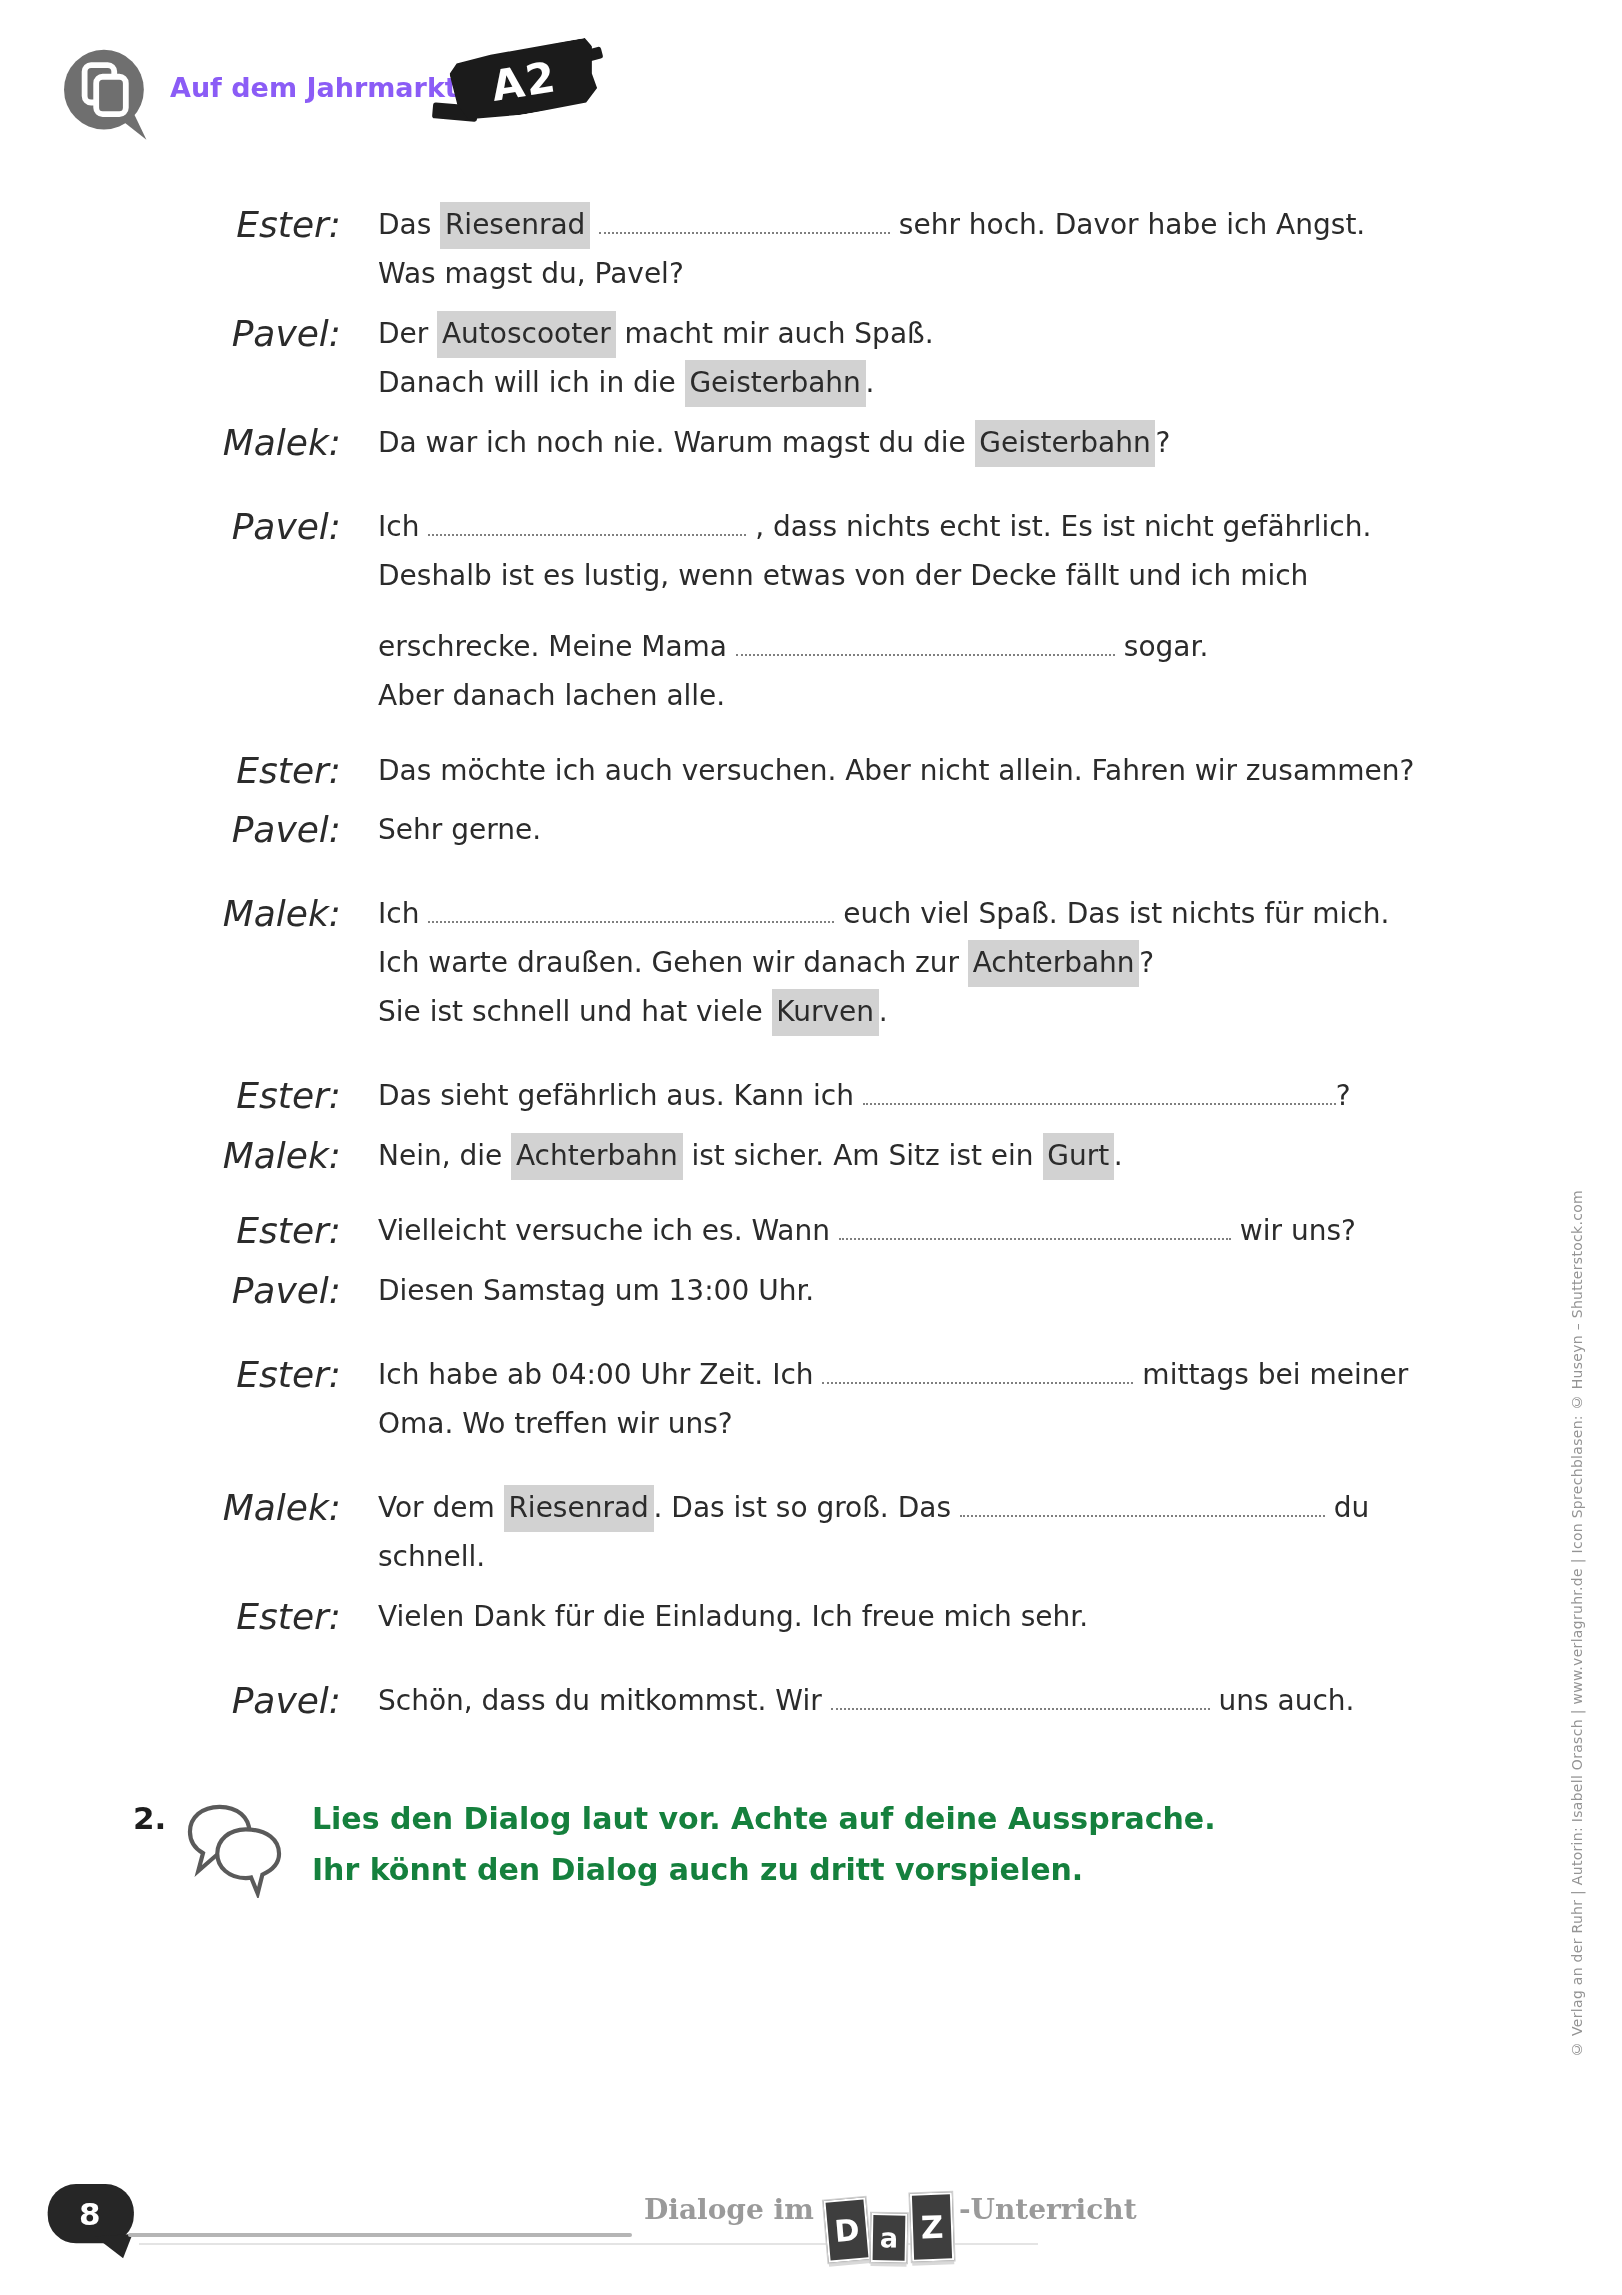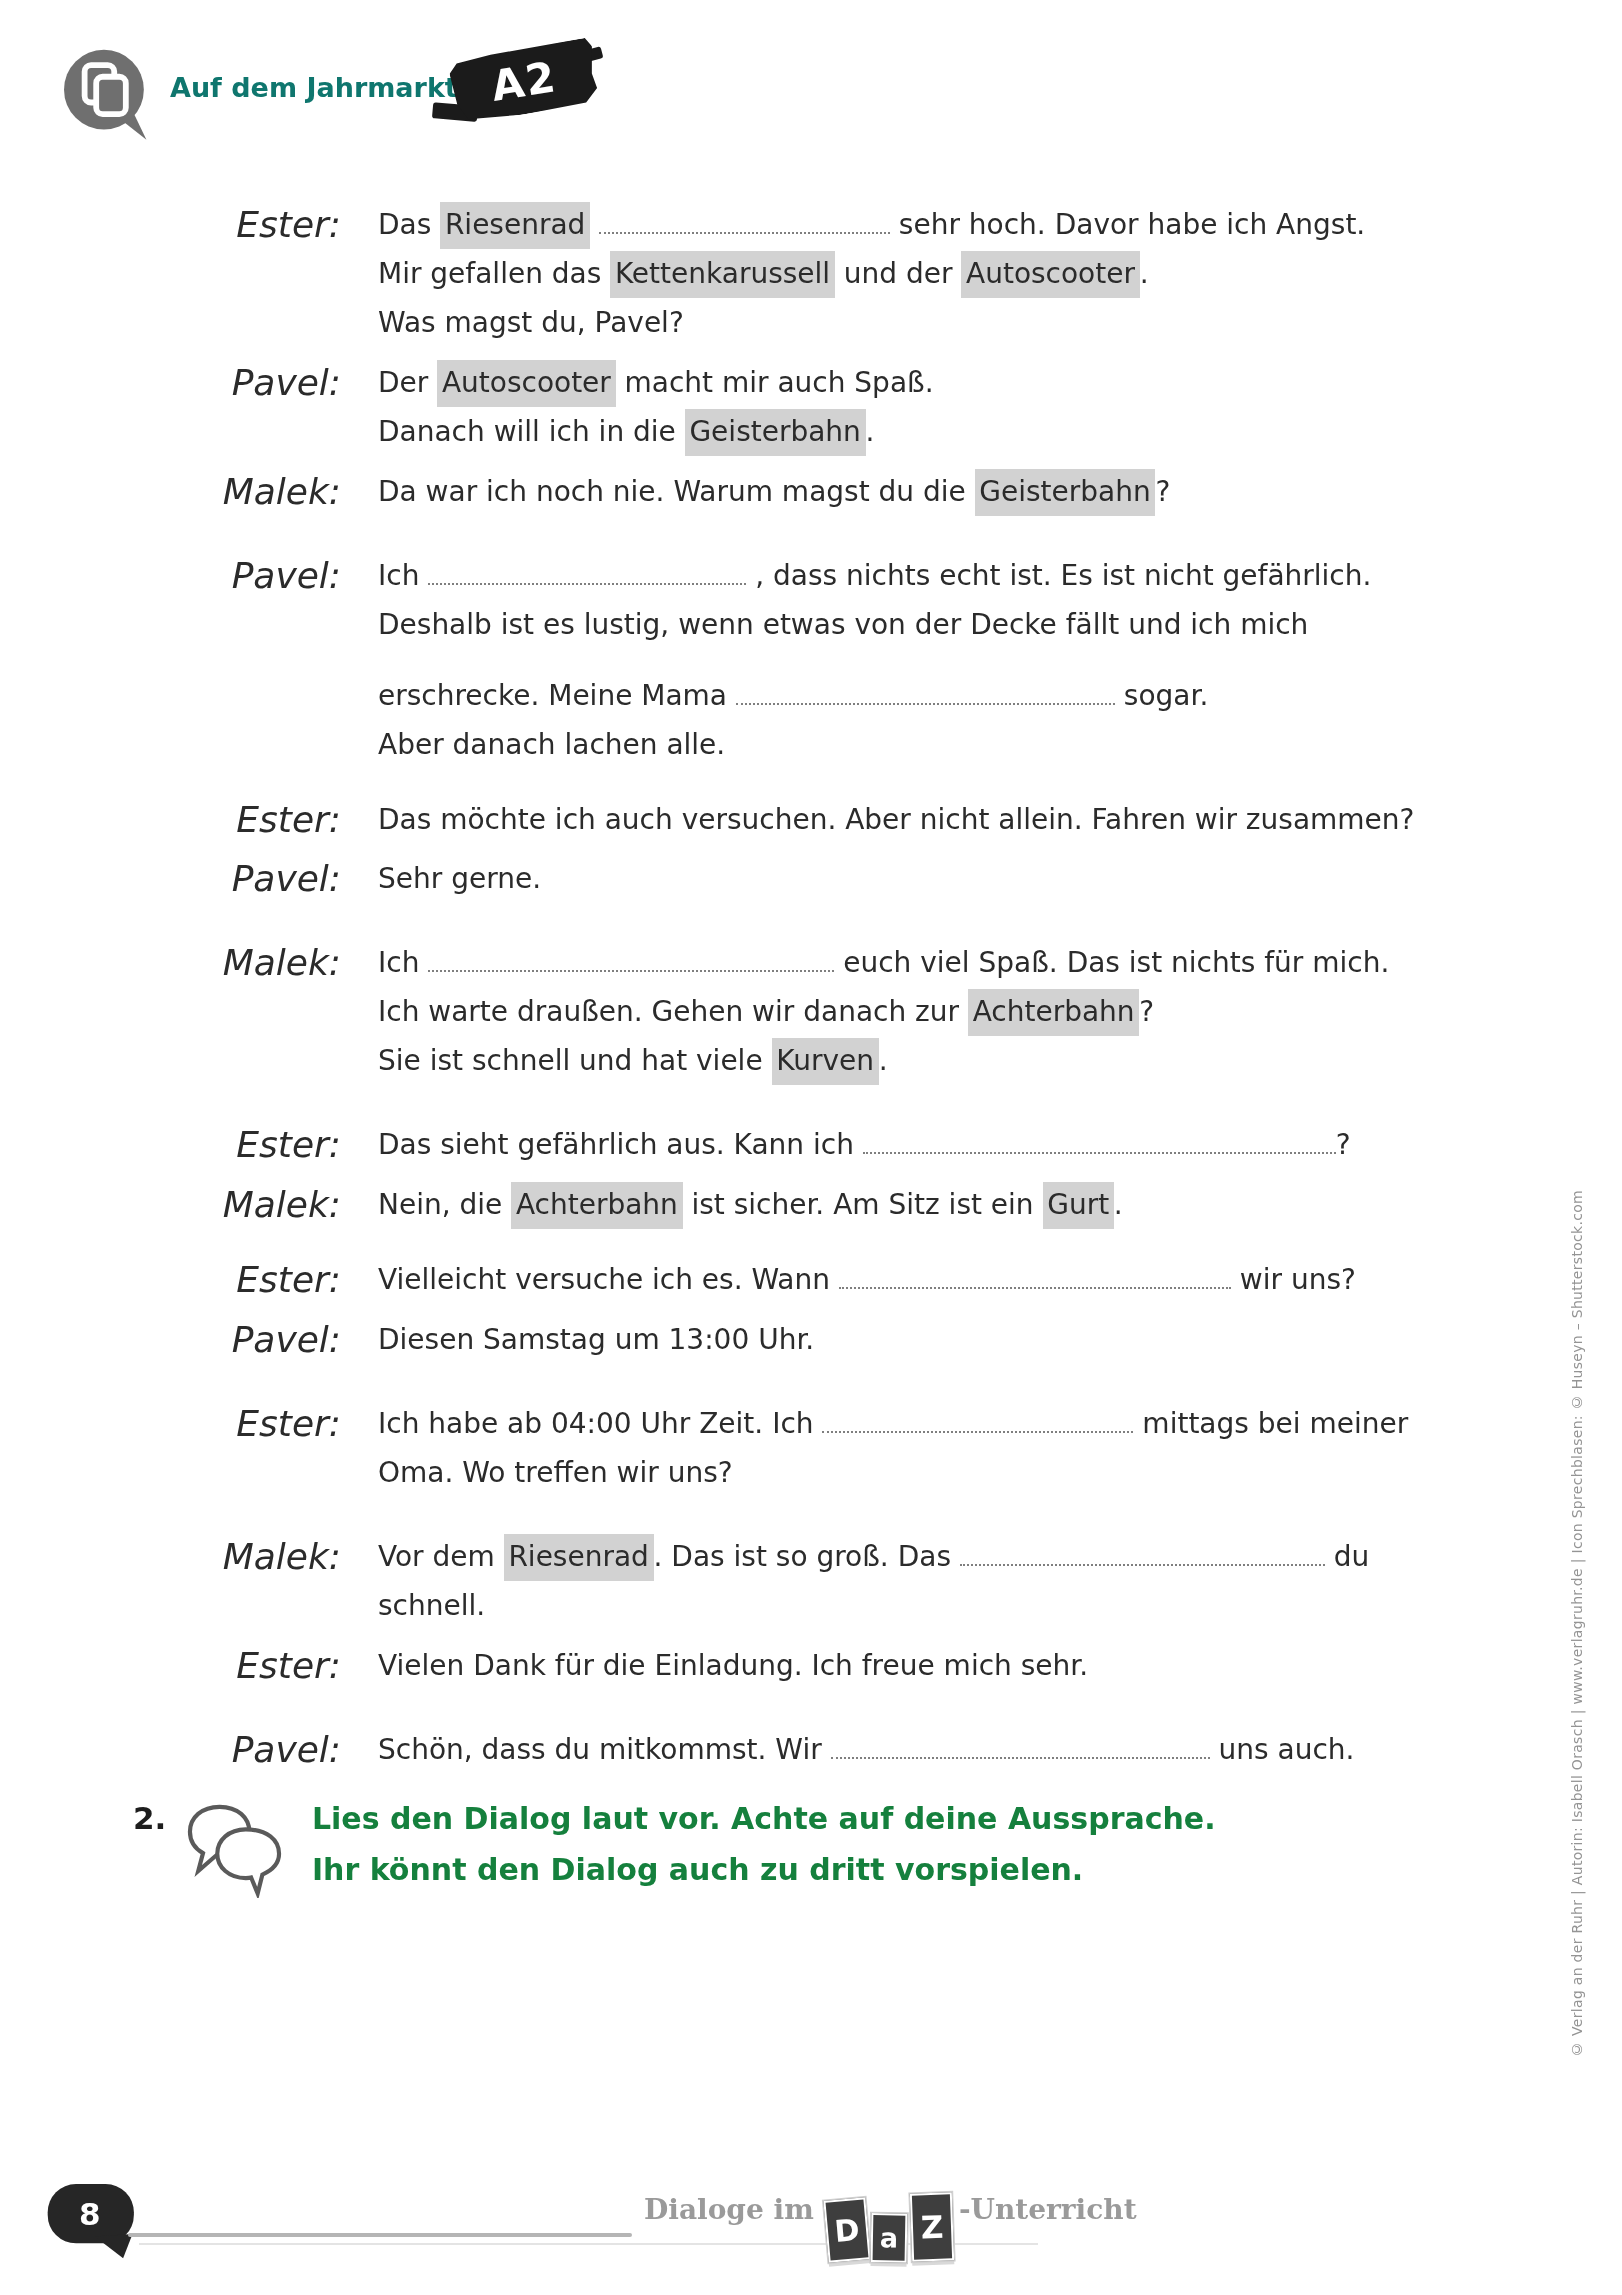--- a/index.html
+++ b/index.html
@@ -1,21 +1,21 @@
 <!DOCTYPE html>
 <html style="font-size:10.8px"><head>
 <meta charset="utf-8">
 <style>
   html,body{margin:0;padding:0;background:#ffffff;}
   #page{position:relative;width:1623px;height:2295px;background:#fff;overflow:hidden;
         font-family:"DejaVu Sans", sans-serif;color:#2b2b2b;}
 
   
   .hdr-icon{position:absolute;left:55px;top:42px;}
-  .hdr-title{position:absolute;left:170px;top:72px;font-size:27px;font-weight:bold;color:#0f766e;white-space:nowrap;}
+  .hdr-title{position:absolute;left:170px;top:72px;font-size:27px;font-weight:bold;color:#8b5cf6;white-space:nowrap;}
   .badge-wrap{position:absolute;left:433px;top:34px;width:169px;height:101px;transform:rotate(-9deg);}
   .badge-main{position:absolute;left:19px;top:15px;width:145px;height:66px;background:#1b1b1b;
       clip-path:polygon(0% 22%,6% 8%,30% 3%,96% 0%,100% 14%,97% 55%,99% 78%,90% 97%,45% 100%,8% 94%,2% 70%);
       display:flex;align-items:center;justify-content:center;}
   .badge-main span{color:#ffffff;font-size:42px;font-weight:bold;letter-spacing:2px;}
   .badge-spur-l{position:absolute;left:-4px;top:60px;width:45px;height:16px;background:#1b1b1b;transform:rotate(14deg);border-radius:2.7px;}
   .badge-spur-r{position:absolute;right:-4px;top:27px;width:26px;height:12px;background:#1b1b1b;transform:rotate(-6deg);border-radius:2.7px;}
 
   
   .dialog{position:absolute;left:0;top:200px;width:1582px;}
@@ -79,21 +79,20 @@
     <div class="badge-main">
       <span>A2</span>
     </div>
   </div>
 
   <div class="dialog">
       <div class="block gap-s">
         <div class="speaker">Ester:</div>
         <div class="lines">
           <div class="line"><span>Das </span><span class="hl">Riesenrad</span><span> </span><span class="blank" style="width: 291px;"></span><span> sehr hoch. Davor habe ich Angst.</span></div>
-          <div class="line"><span>Mir gefallen das </span><span class="hl">Kettenkarussell</span><span> und der </span><span class="hl">Autoscooter</span><span>.</span></div>
           <div class="line"><span>Was magst du, Pavel?</span></div>
         </div>
       </div>
       <div class="block gap-s">
         <div class="speaker">Pavel:</div>
         <div class="lines">
           <div class="line"><span>Der </span><span class="hl">Autoscooter</span><span> macht mir auch Spaß.</span></div>
           <div class="line"><span>Danach will ich in die </span><span class="hl">Geisterbahn</span><span>.</span></div>
         </div>
       </div>

